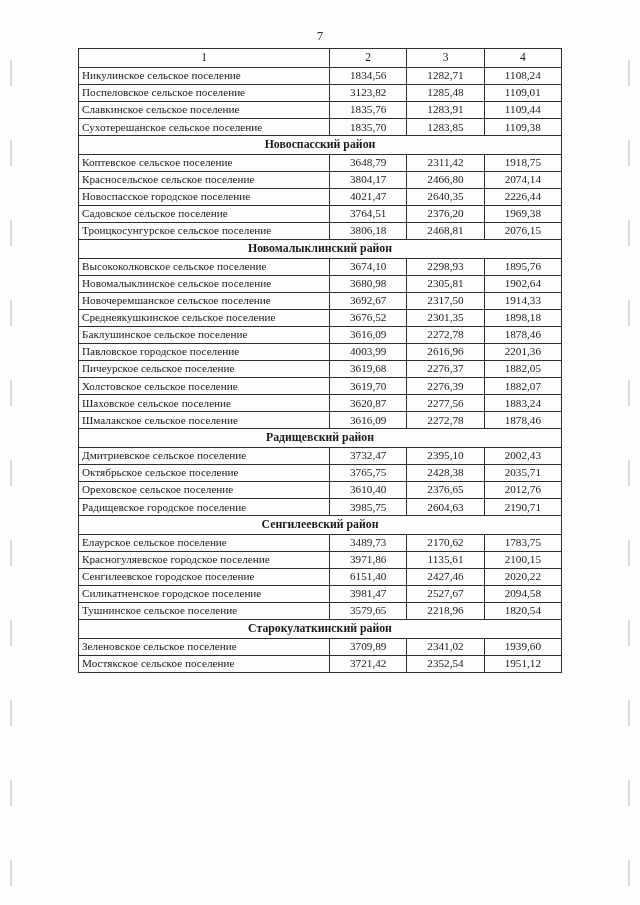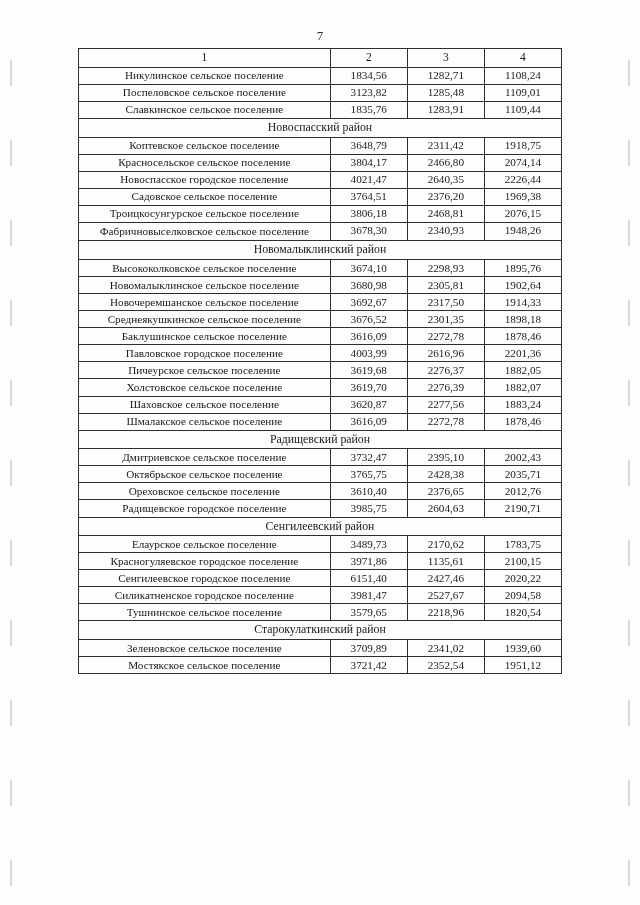--- a/index.html
+++ b/index.html
@@ -58,37 +58,37 @@
     font-size: 11.2px;
     line-height: 1.12;
   }
   table.doc-table td {
     border: 1px solid #2e2e2e;
     padding: 1.5px 3px 2px 3px;
     vertical-align: top;
     font-family: "Liberation Serif", serif;
   }
   td.c-name {
-    text-align: center;
+    text-align: left;
     width: 260px;
   }
   td.c-num {
     text-align: center;
     width: 74px;
     white-space: nowrap;
   }
   tr.header-row td {
     text-align: center;
     font-size: 11.5px;
     padding-top: 2px;
     padding-bottom: 3px;
   }
   tr.section-row td {
     text-align: center;
-    font-weight: normal;
+    font-weight: bold;
     font-size: 11.8px;
     padding-top: 2px;
     padding-bottom: 2.5px;
   }
   tr.tall td.c-name { line-height: 1.25; }
 </style>
 </head>
 <body>
 
 <div class="page">
@@ -142,20 +142,26 @@
             <td class="c-num">3123,82</td>
             <td class="c-num">1285,48</td>
             <td class="c-num">1109,01</td>
           </tr>
           <tr class="data-row">
             <td class="c-name">Славкинское сельское поселение</td>
             <td class="c-num">1835,76</td>
             <td class="c-num">1283,91</td>
             <td class="c-num">1109,44</td>
           </tr>
+          <tr class="data-row">
+            <td class="c-name">Сухотерешанское сельское поселение</td>
+            <td class="c-num">1835,70</td>
+            <td class="c-num">1283,85</td>
+            <td class="c-num">1109,38</td>
+          </tr>
           <tr class="section-row">
             <td colspan="4">Новоспасский район</td>
           </tr>
           <tr class="data-row">
             <td class="c-name">Коптевское сельское поселение</td>
             <td class="c-num">3648,79</td>
             <td class="c-num">2311,42</td>
             <td class="c-num">1918,75</td>
           </tr>
           <tr class="data-row">
@@ -175,26 +181,20 @@
             <td class="c-num">3764,51</td>
             <td class="c-num">2376,20</td>
             <td class="c-num">1969,38</td>
           </tr>
           <tr class="data-row">
             <td class="c-name">Троицкосунгурское сельское поселение</td>
             <td class="c-num">3806,18</td>
             <td class="c-num">2468,81</td>
             <td class="c-num">2076,15</td>
           </tr>
-          <tr class="data-row tall">
-            <td class="c-name">Фабричновыселковское сельское поселение</td>
-            <td class="c-num">3678,30</td>
-            <td class="c-num">2340,93</td>
-            <td class="c-num">1948,26</td>
-          </tr>
           <tr class="section-row">
             <td colspan="4">Новомалыклинский район</td>
           </tr>
           <tr class="data-row">
             <td class="c-name">Высококолковское сельское поселение</td>
             <td class="c-num">3674,10</td>
             <td class="c-num">2298,93</td>
             <td class="c-num">1895,76</td>
           </tr>
           <tr class="data-row">

